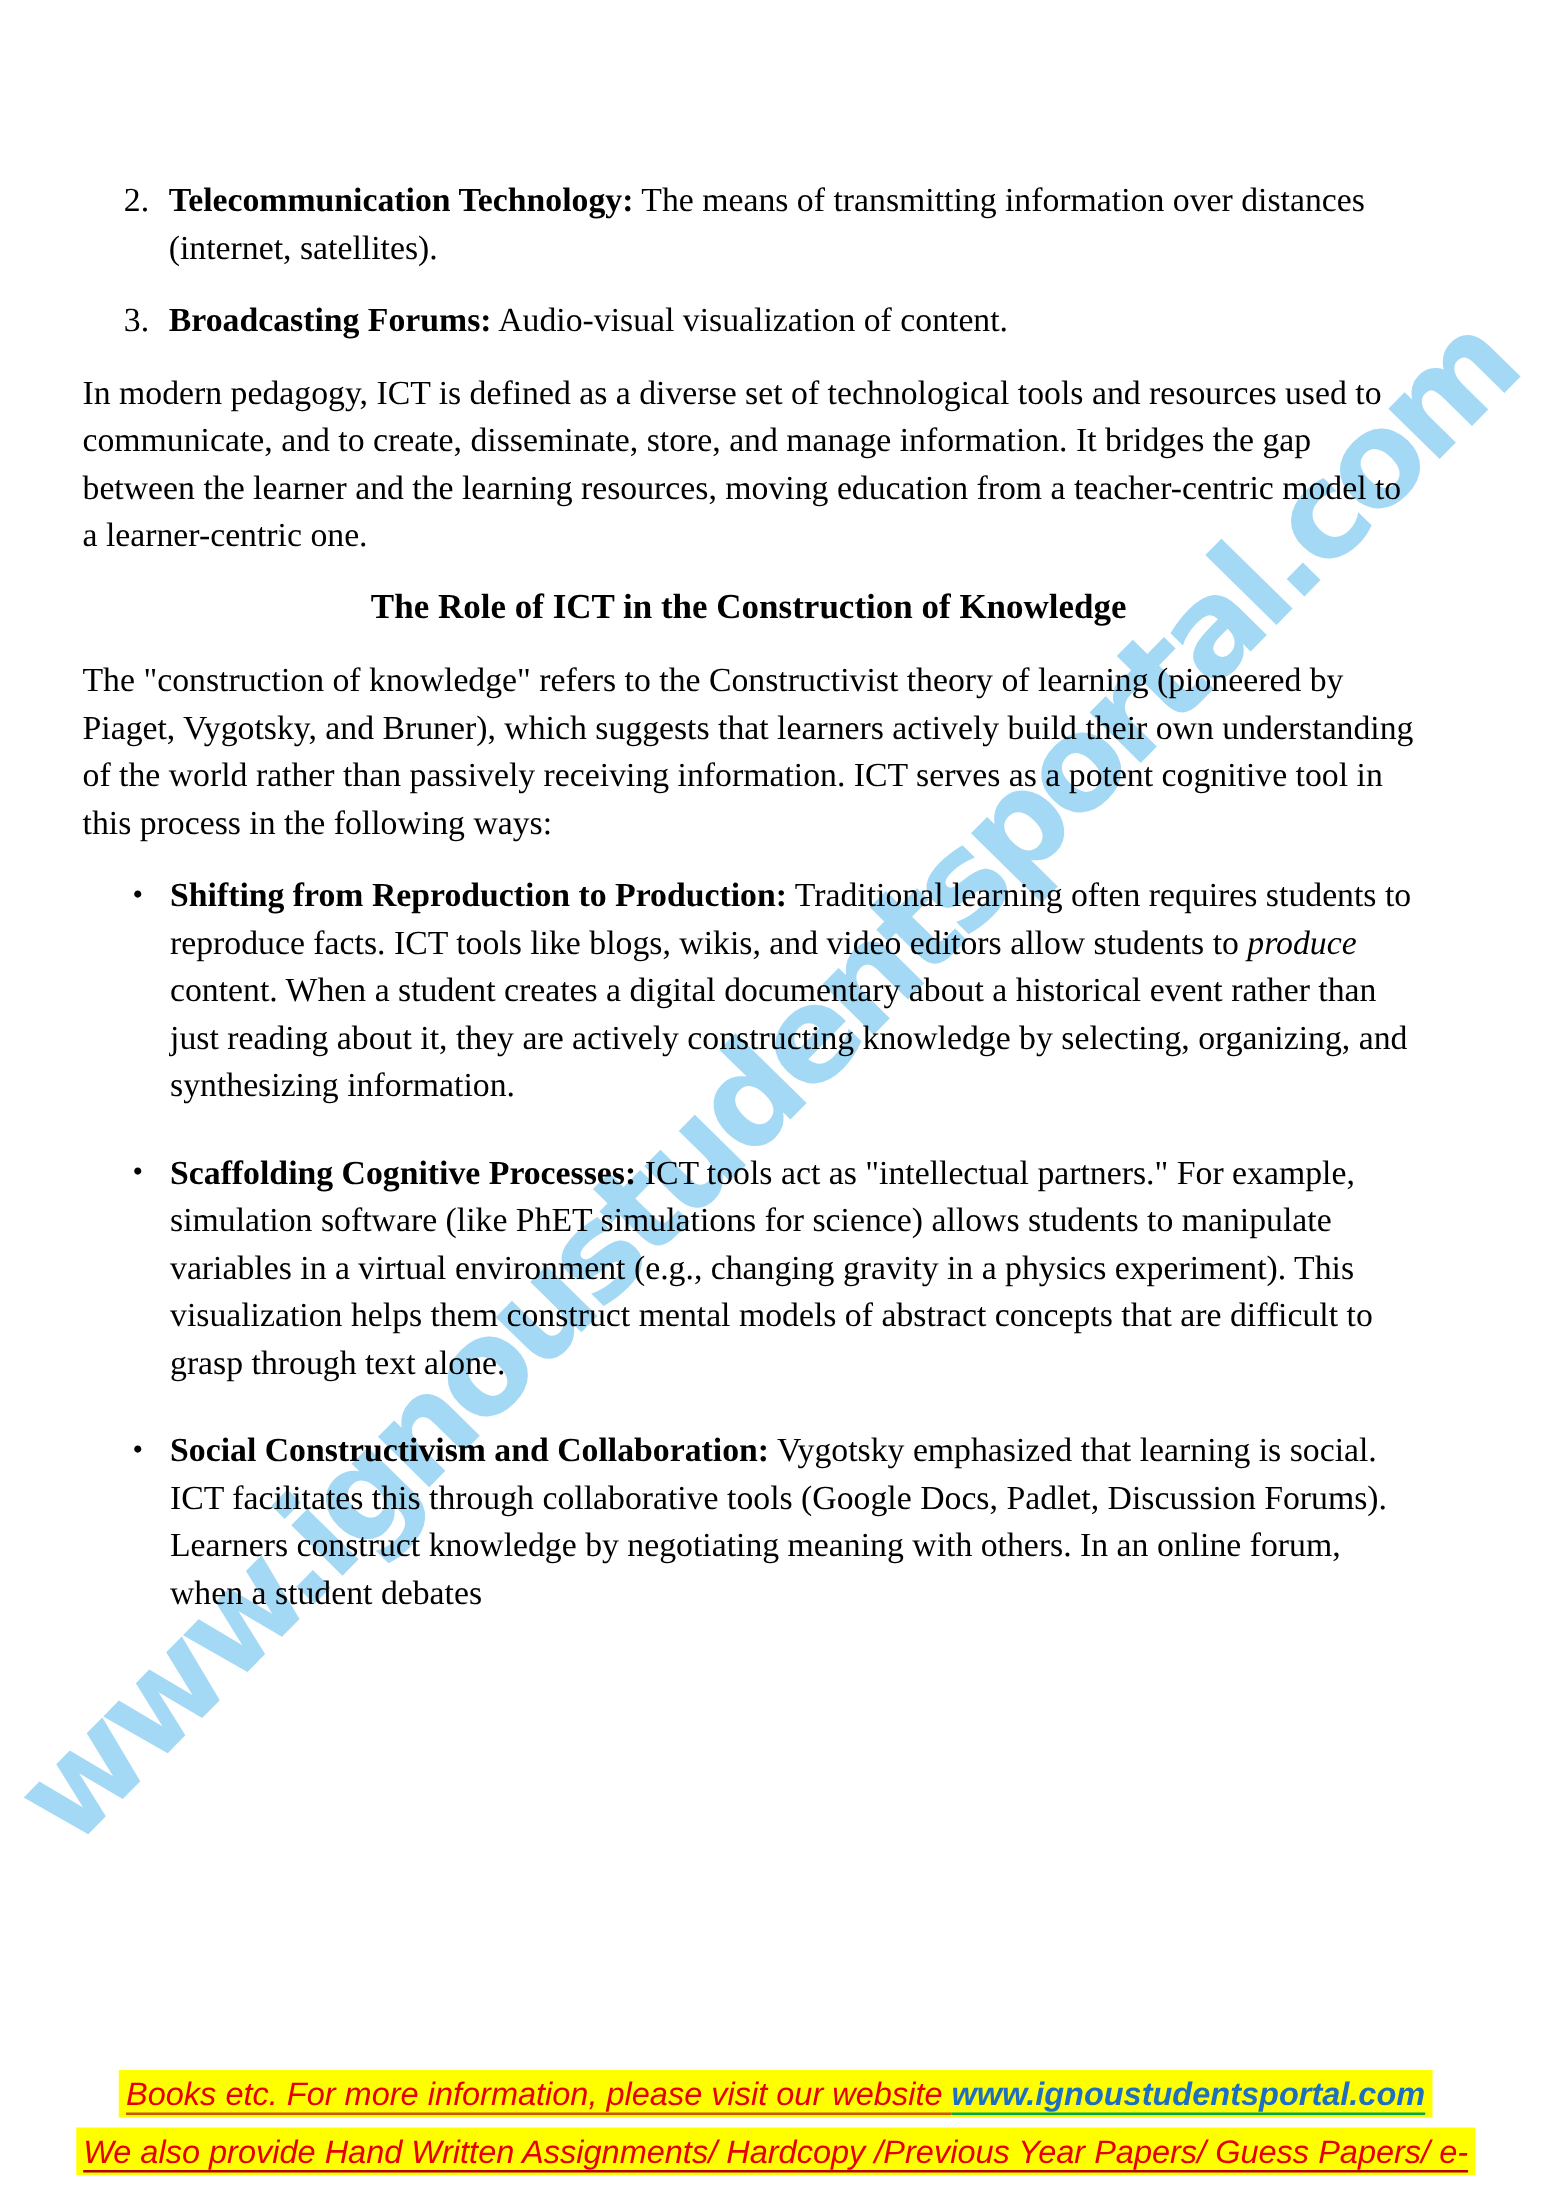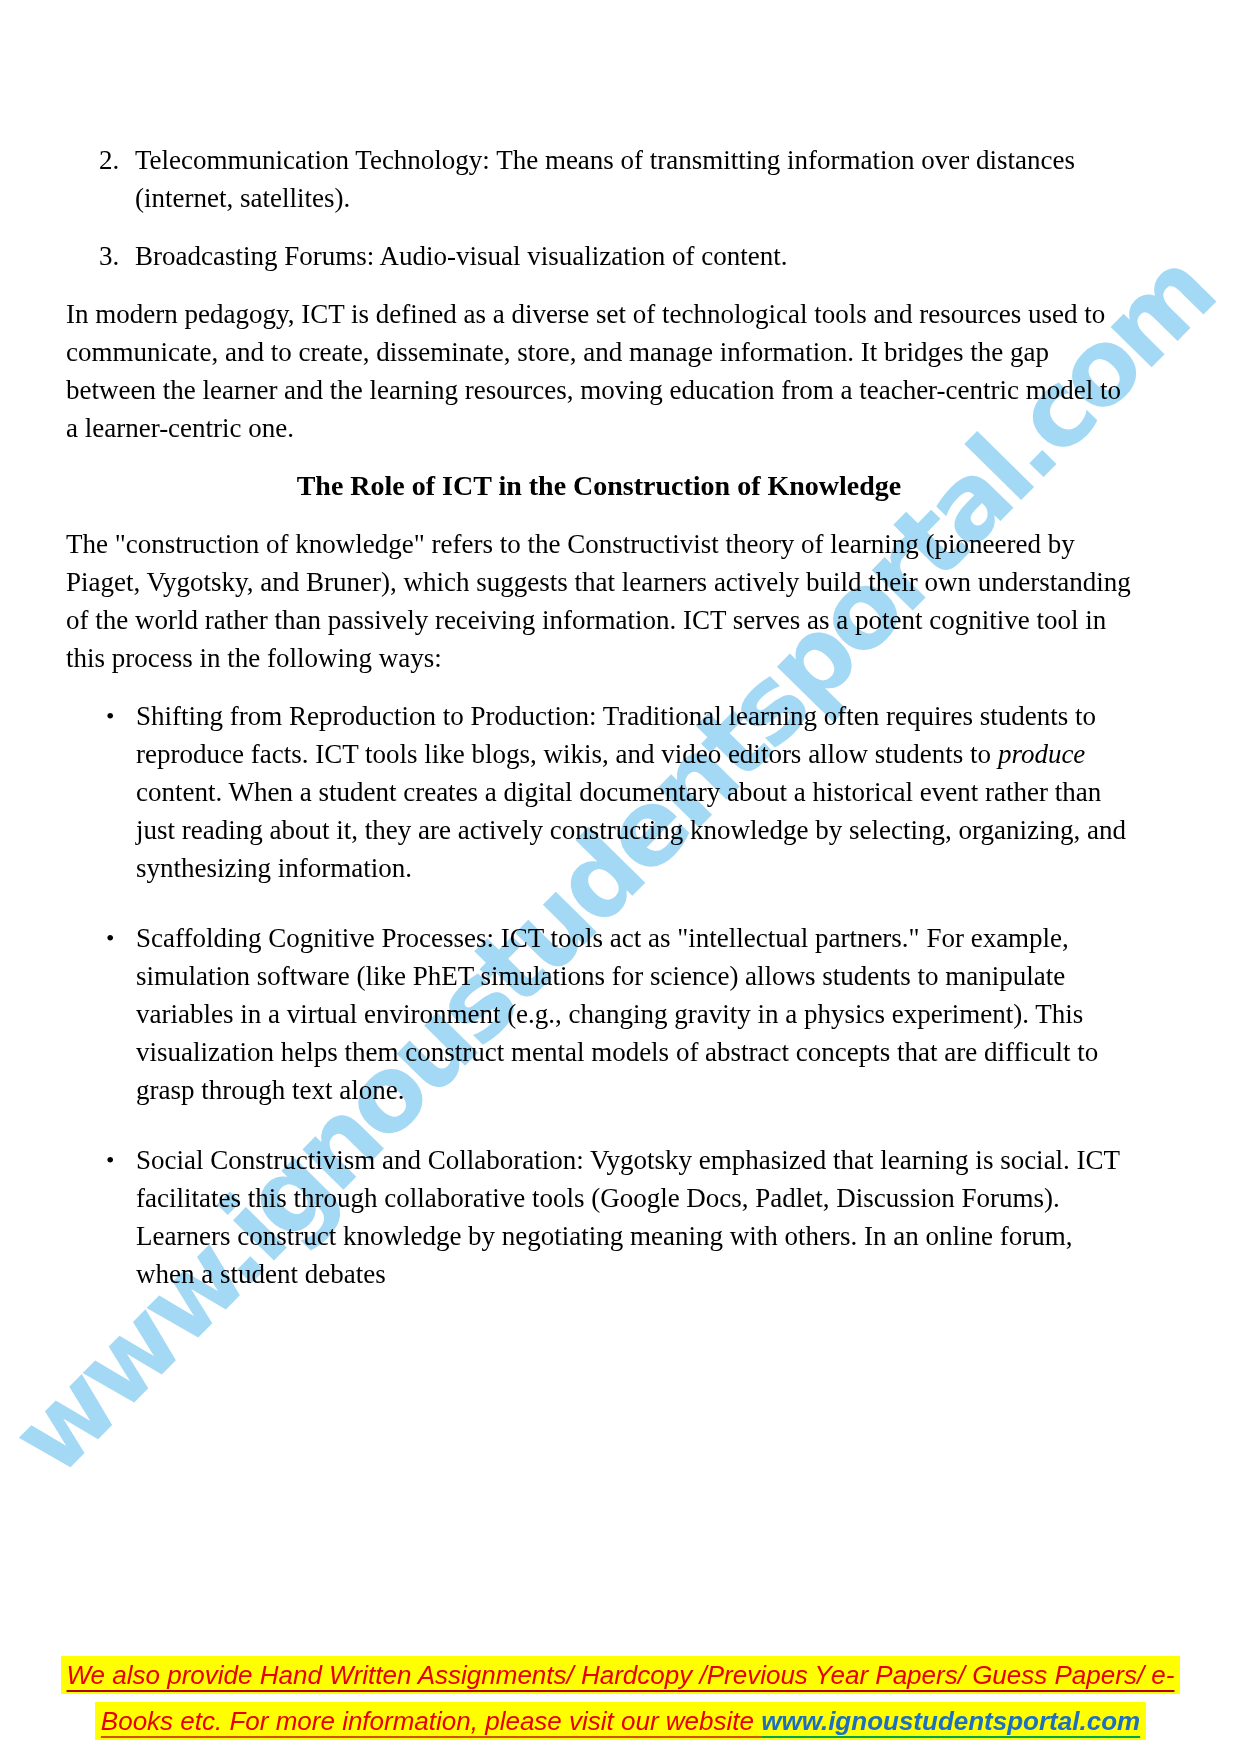--- a/index.html
+++ b/index.html
@@ -32,21 +32,21 @@
   .num-body { flex: 1; }
   .para { margin-bottom: 20px; }
   .section-heading {
     font-size: 28px; line-height: 38px; font-weight: bold;
     margin: 0 0 20px 0;
     text-align: center;
   }
   .bullet-item { display: flex; margin-bottom: 32px; }
   .dot-cell { flex: 0 0 30px; margin-left: 40px; font-size: 24px; }
   .bullet-body { flex: 1; }
-  .bold-lead { font-weight: normal; }
+  .bold-lead { font-weight: bold; }
   .italic-word { font-style: italic; text-align: right; }
   .footer-banner {
     position: absolute; left: 0; top: 1652px; width: 1241px;
     z-index: 2;
     font-family: "Liberation Sans", sans-serif;
     font-style: italic;
     font-size: 26px;
     text-align: center;
   }
   .footer-line { line-height: 46px; }
@@ -110,18 +110,18 @@
 
   <div class="bullet-item">
     <span class="dot-cell">•</span>
     <div class="bullet-body"><span class="bold-lead">Social Constructivism and Collaboration:</span><span> Vygotsky emphasized that learning is social. ICT facilitates this through collaborative tools (Google Docs, Padlet, Discussion Forums). Learners construct knowledge by negotiating meaning with others. In an online forum, when a student debates</span></div>
   </div>
 
 </div>
 
 <div class="footer-banner">
   <div class="footer-line">
-    <span class="hl footer-red">We also provide Hand Written Assignments/ Hardcopy /Previous Year Papers/ Guess Papers/ e-</span>
+    <span class="hl"><span class="footer-red footer-red-2">Books etc. For more information, please visit our website </span><a class="footer-link">www.ignoustudentsportal.com</a></span>
   </div>
   <div class="footer-line">
-    <span class="hl"><span class="footer-red footer-red-2">Books etc. For more information, please visit our website </span><a class="footer-link">www.ignoustudentsportal.com</a></span>
+    <span class="hl footer-red">We also provide Hand Written Assignments/ Hardcopy /Previous Year Papers/ Guess Papers/ e-</span>
   </div>
 </div>
 
 </body></html>

